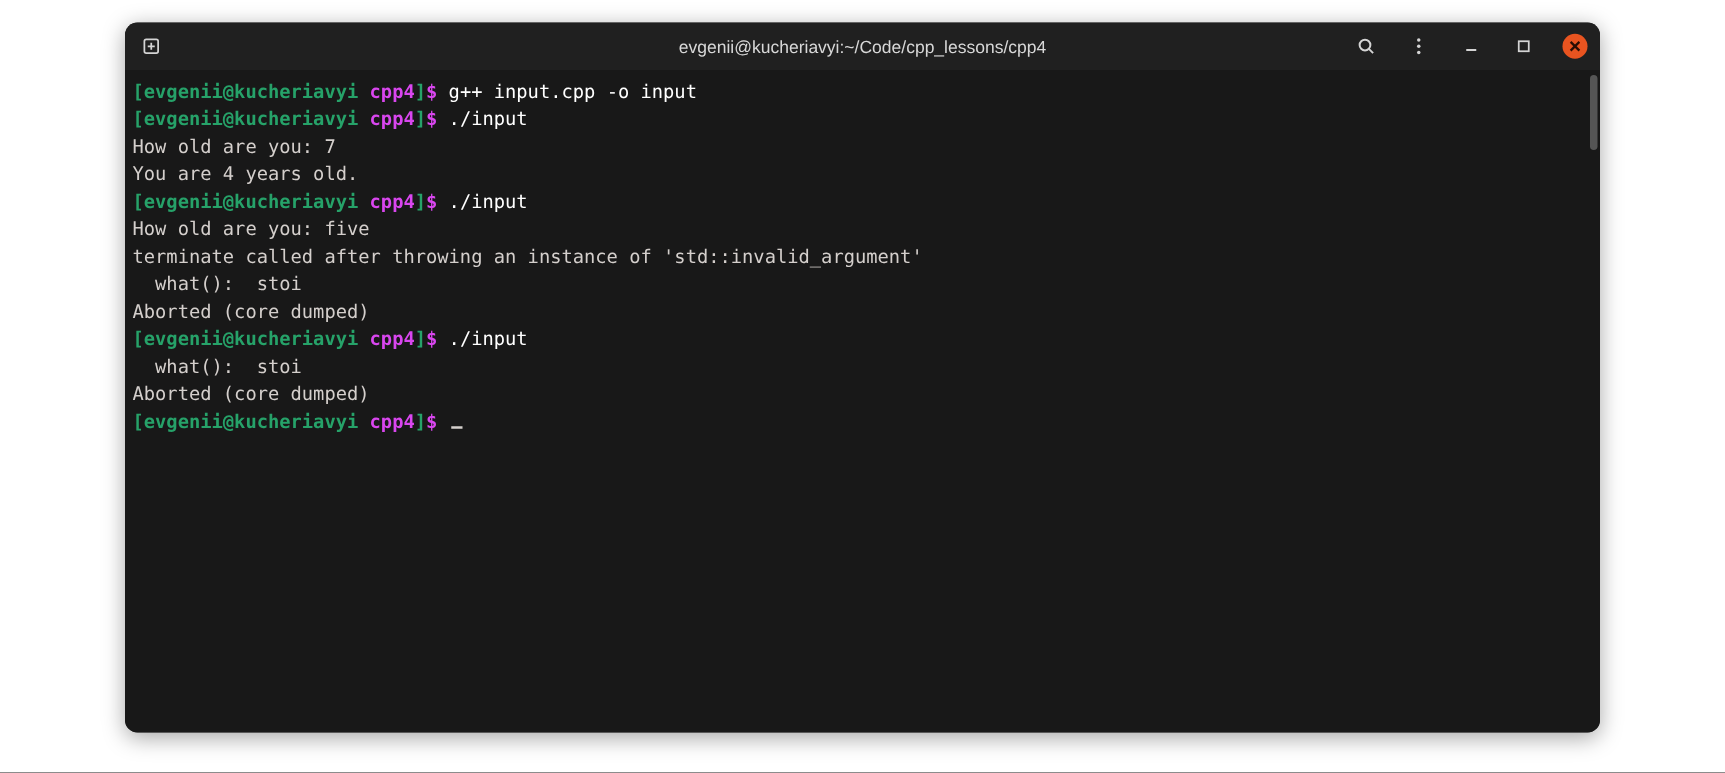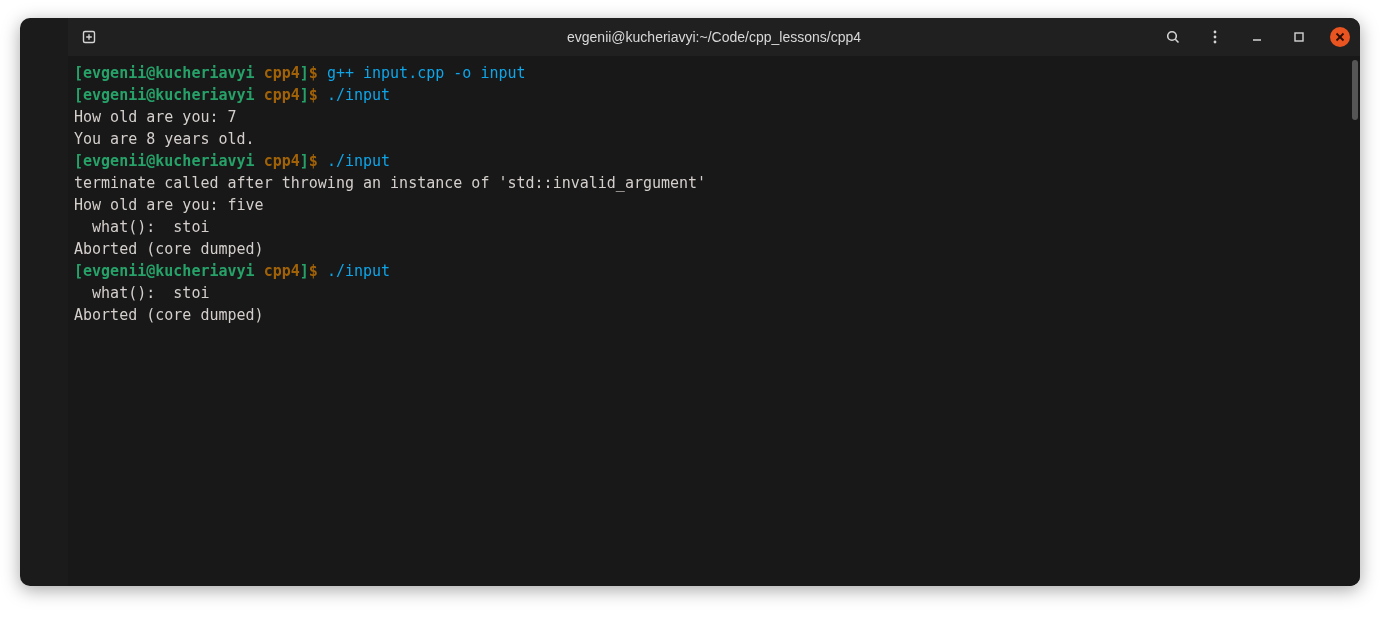--- a/index.html
+++ b/index.html
@@ -6,27 +6,26 @@
   body {
     background: #ffffff;
     font-family: "DejaVu Sans Mono", "Liberation Mono", monospace;
     display: flex;
     align-items: flex-start;
     justify-content: center;
     width: 1380px;
     height: 618px;
   }
   .window {
-    width: 1340px;
+    width: 1180px;
     margin-top: 18px;
     background: #1b1b1b;
     border-radius: 10px;
     box-shadow: 0 4px 18px rgba(0,0,0,0.35);
     overflow: hidden;
-    padding-left: 48px;
   }
   .titlebar {
     height: 38px;
     background: #202020;
     display: flex;
     align-items: center;
     padding: 0 10px;
     position: relative;
   }
   .titlebar-left {
@@ -73,22 +72,22 @@
     padding: 6px 6px 6px 6px;
     font-size: 15px;
     line-height: 22px;
     color: #d4cfcc;
     min-height: 530px;
     position: relative;
     font-family: "DejaVu Sans Mono", "Liberation Mono", monospace;
   }
   .line { white-space: pre; }
   .green { color: #26a269; font-weight: bold; }
-  .white { color: #a16207; font-weight: bold; }
-  .cmd   { color: #0ea5e9; }
+  .white { color: #d946ef; font-weight: bold; }
+  .cmd   { color: #ffffff; }
   .cursor {
     display: inline-block;
     width: 9px;
     height: 2px;
     background: #d4cfcc;
     vertical-align: -1px;
     margin-left: 2px;
   }
   .scrollbar {
     position: absolute;
@@ -152,29 +151,30 @@
   </div>
 
   <div class="terminal">
     <div class="scrollbar"></div>
 
     <div class="line"><span class="green">[</span><span class="green">evgenii@kucheriavyi</span><span> </span><span class="white">cpp4</span><span class="green">]</span><span class="white">$ </span><span class="cmd">g++ input.cpp -o input</span></div>
 
     <div class="line"><span class="green">[</span><span class="green">evgenii@kucheriavyi</span><span> </span><span class="white">cpp4</span><span class="green">]</span><span class="white">$ </span><span class="cmd">./input</span></div>
 
     <div class="line">How old are you: 7</div>
-    <div class="line">You are 8 years old.</div>
+    <div class="line">You are 4 years old.</div>
 
     <div class="line"><span class="green">[</span><span class="green">evgenii@kucheriavyi</span><span> </span><span class="white">cpp4</span><span class="green">]</span><span class="white">$ </span><span class="cmd">./input</span></div>
 
+    <div class="line">How old are you: five</div>
     <div class="line">terminate called after throwing an instance of 'std::invalid_argument'</div>
-    <div class="line">How old are you: five</div>
     <div class="line">  what():  stoi</div>
     <div class="line">Aborted (core dumped)</div>
 
     <div class="line"><span class="green">[</span><span class="green">evgenii@kucheriavyi</span><span> </span><span class="white">cpp4</span><span class="green">]</span><span class="white">$ </span><span class="cmd">./input</span></div>
 
     <div class="line">  what():  stoi</div>
     <div class="line">Aborted (core dumped)</div>
 
+    <div class="line"><span class="green">[</span><span class="green">evgenii@kucheriavyi</span><span> </span><span class="white">cpp4</span><span class="green">]</span><span class="white">$ </span><span class="cursor"></span></div>
 
   </div>
 </div>
 
 </body></html>

